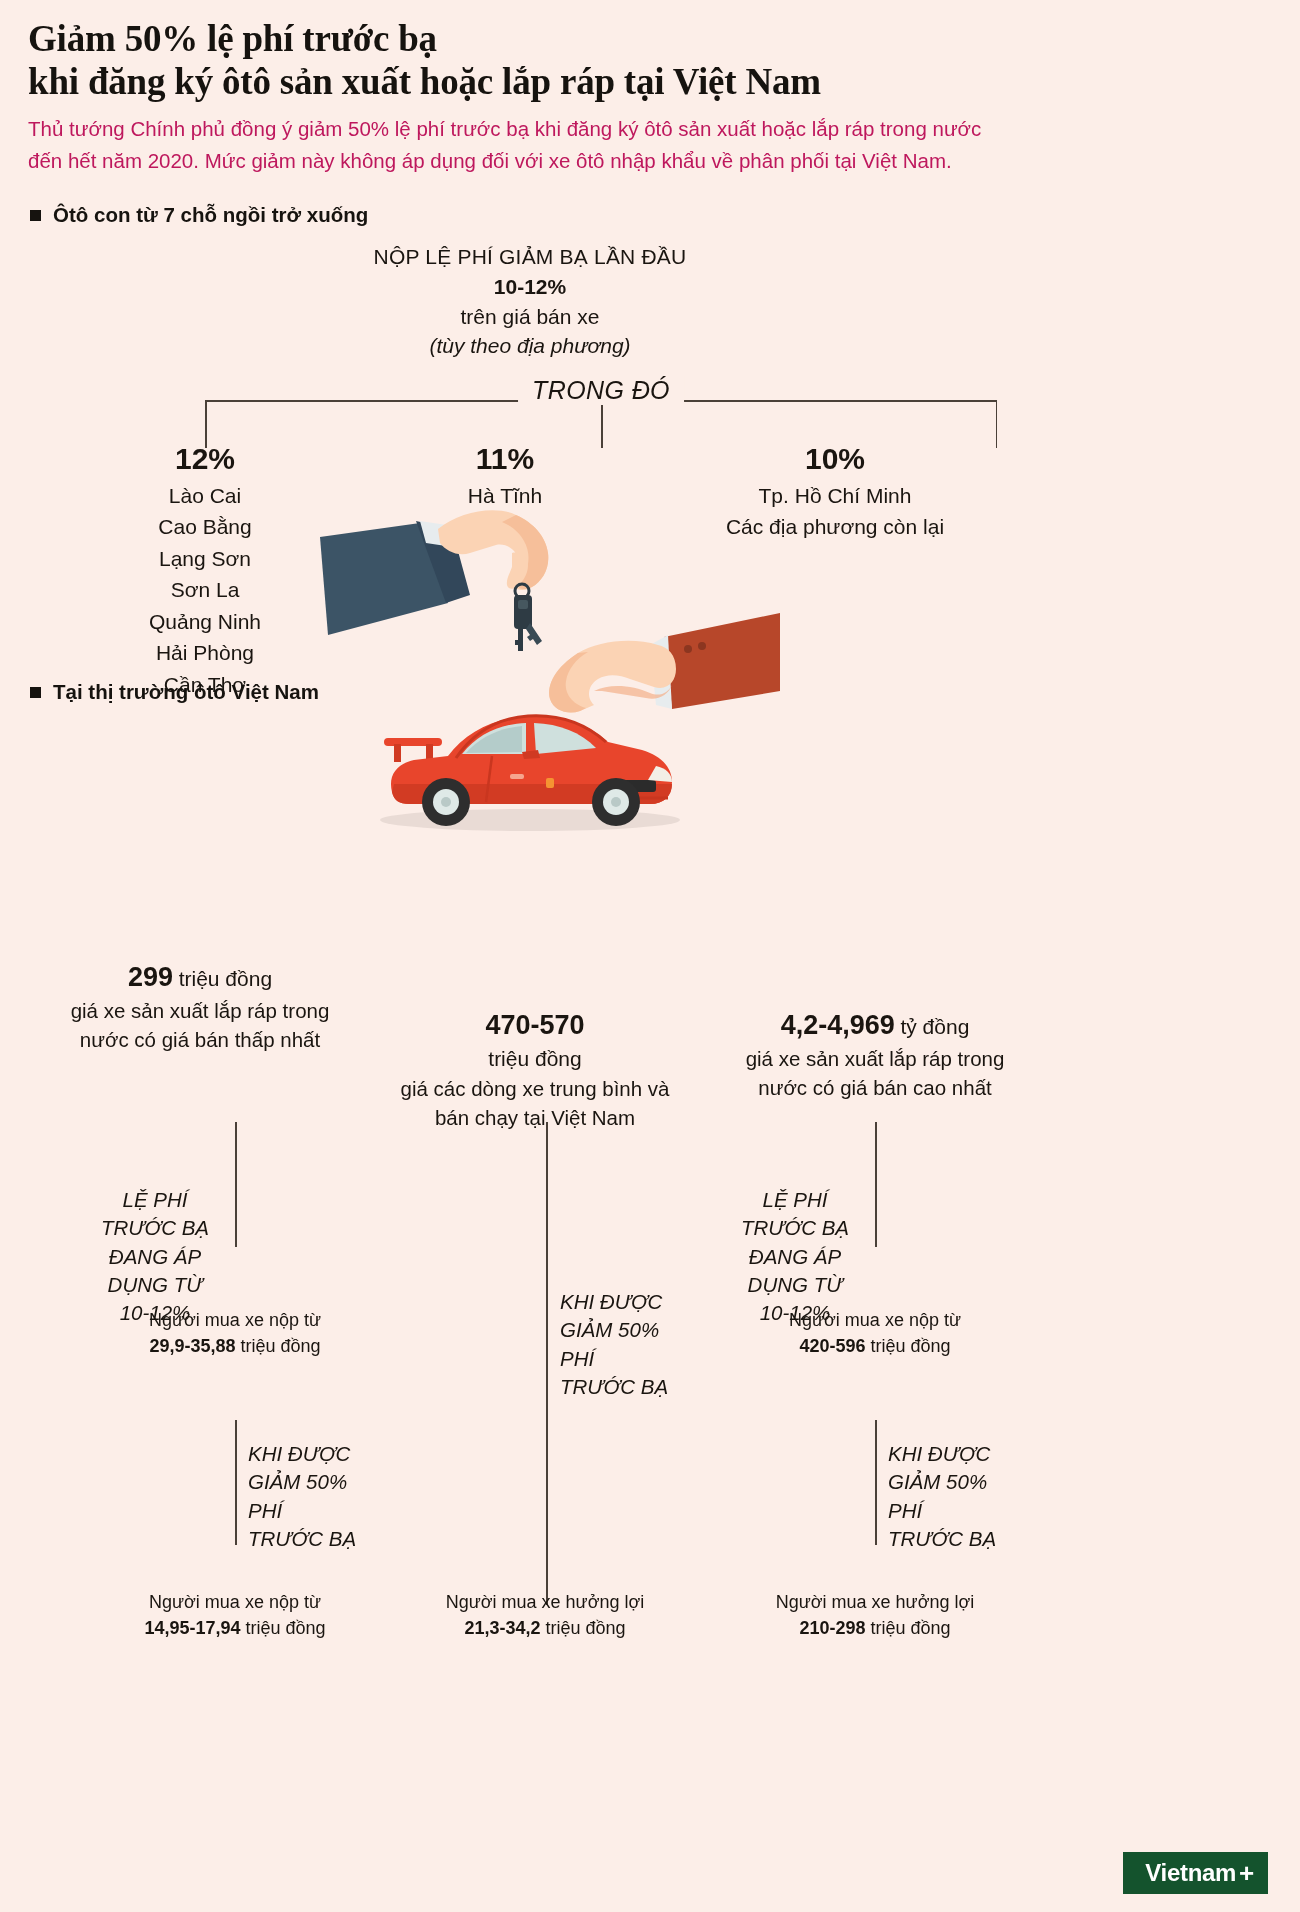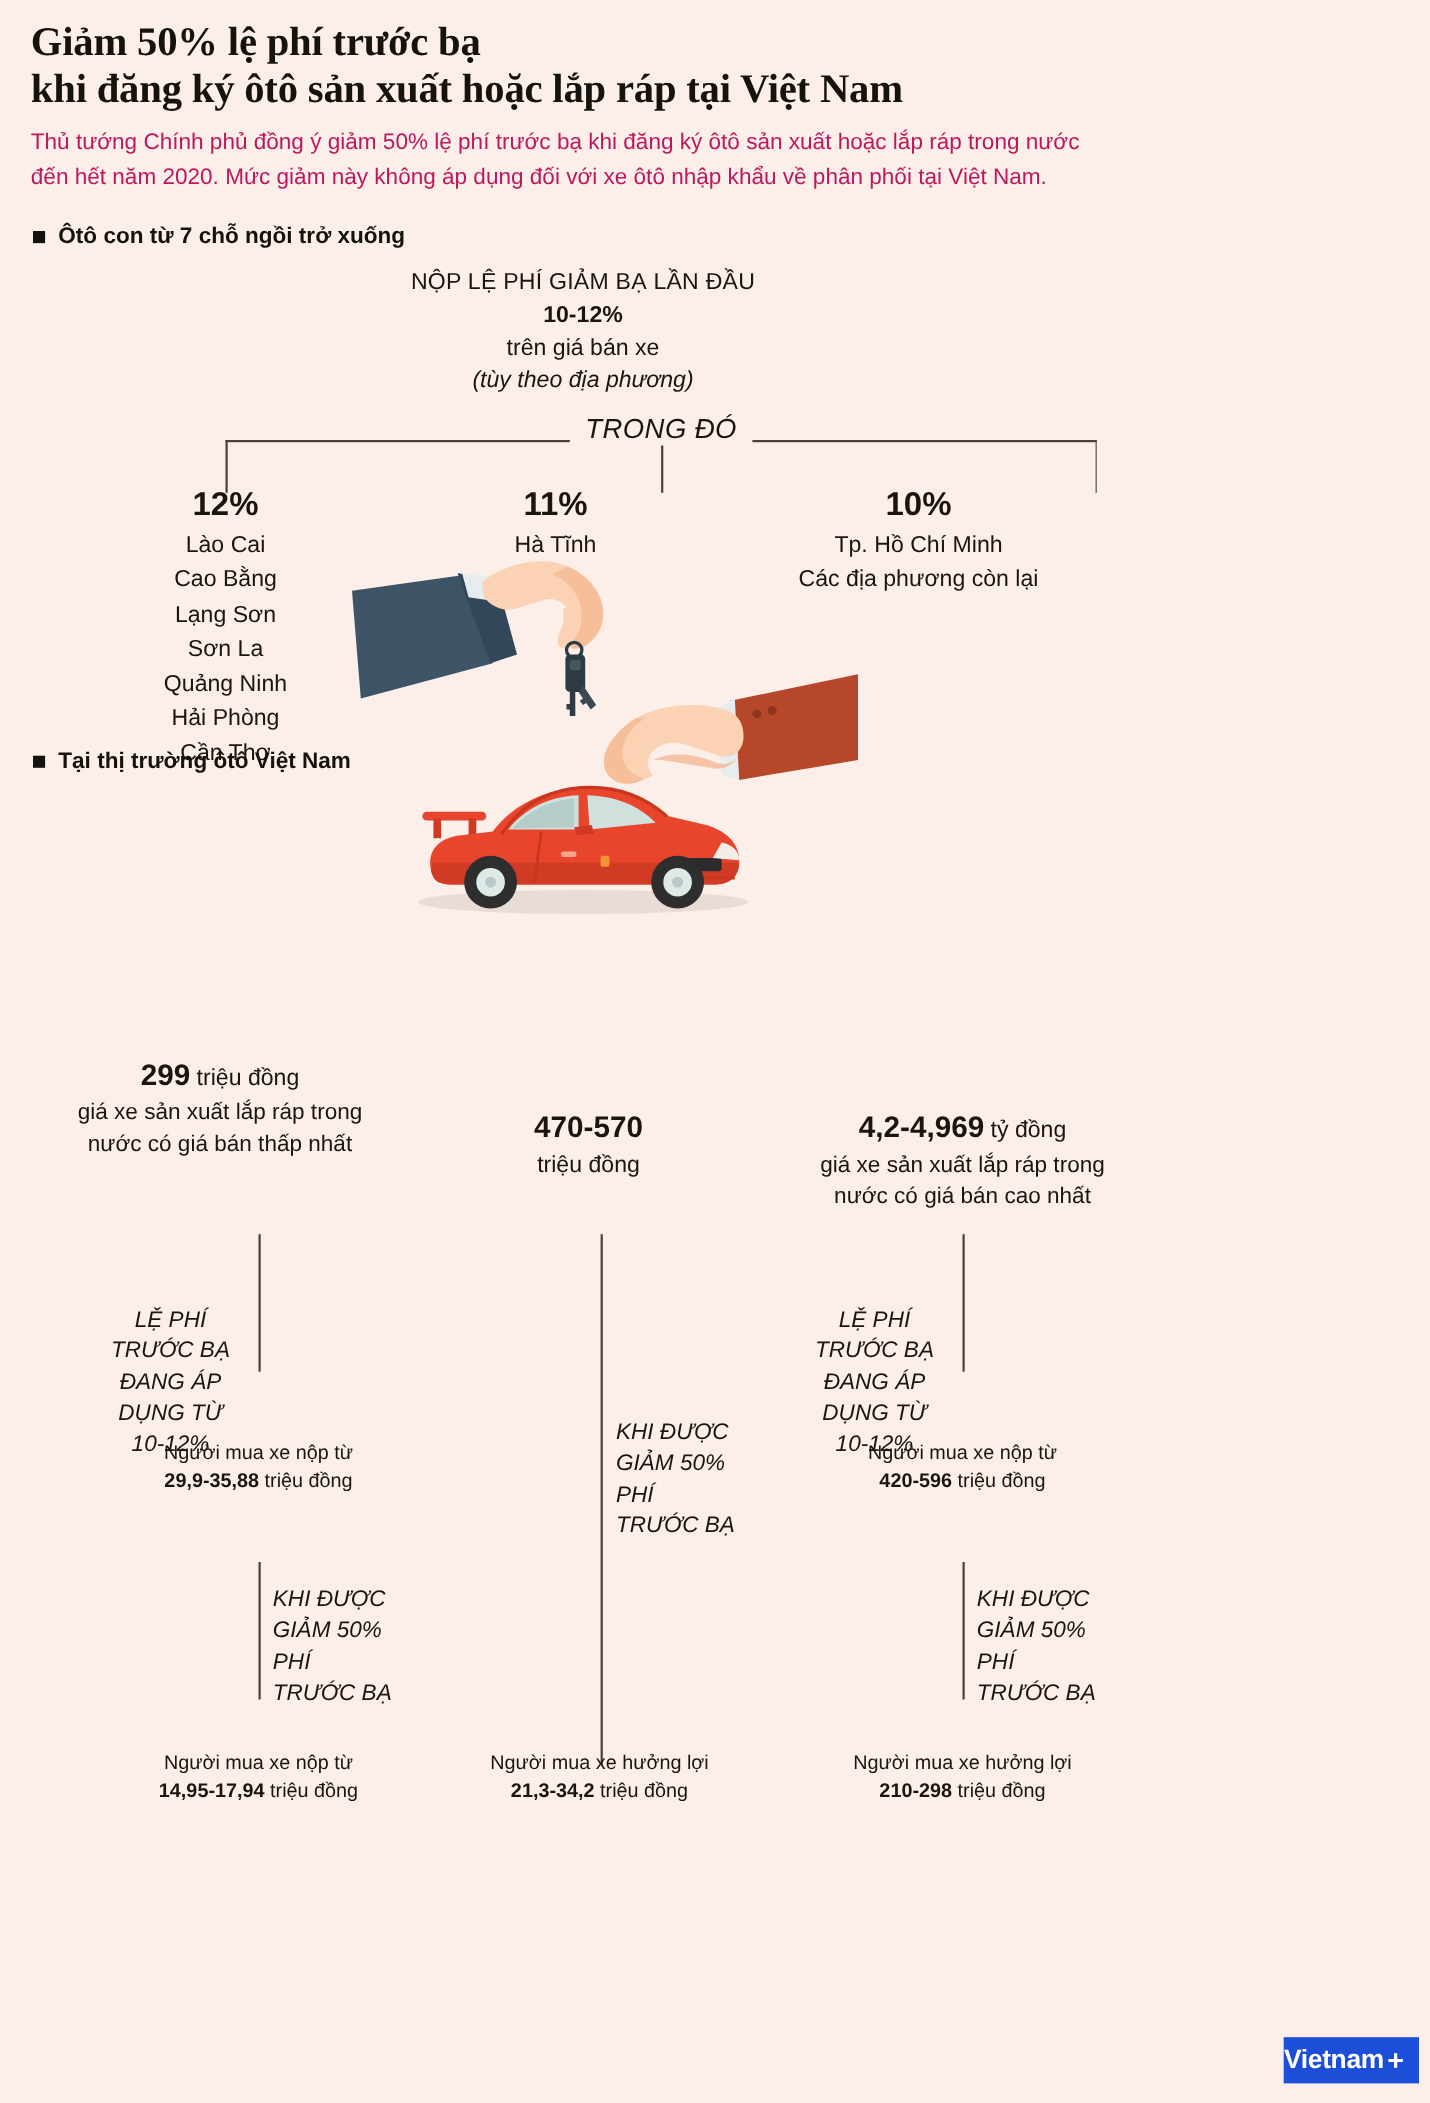--- a/index.html
+++ b/index.html
@@ -206,27 +206,27 @@
     position: absolute;
     text-align: center;
     font-size: 18px;
     line-height: 1.42;
     color: #1a1510;
   }
 
   
   #logo {
     position: absolute;
-    right: 10px;
+    right: 32px;
     bottom: 18px;
-    background: #1d4ed8;
+    background: #14532d;
     color: #ffffff;
     font-weight: bold;
     font-size: 24px;
-    padding: 7px 14px 7px 0;
+    padding: 7px 14px 7px 22px;
     letter-spacing: -0.3px;
     display: flex;
     align-items: center;
     gap: 3px;
   }
   #logo .plus {
     font-size: 26px;
     line-height: 0.8;
     font-weight: bold;
   }
@@ -404,20 +404,21 @@
       <b>14,95-17,94</b>
       <span>triệu đồng</span>
     </div>
   </div>
 
   <div class="mcol" id="mcol2">
     <div>
       <span class="hdr-num">470-570</span>
     </div>
     <div class="hdr-unit">triệu đồng</div>
+    <div class="desc">giá các dòng xe trung bình và bán chạy tại Việt Nam</div>
   </div>
   <div class="conn" style="left:546px; top:1122px; height:483px;"></div>
   <div class="stepnote" style="left:560px; top:1288px; width:170px; white-space:pre-line;">KHI ĐƯỢC
 GIẢM 50%
 PHÍ
 TRƯỚC BẠ</div>
   <div class="blk" style="left:400px; top:1590px; width:290px;">
     <div>Người mua xe hưởng lợi</div>
     <div>
       <b>21,3-34,2</b>

